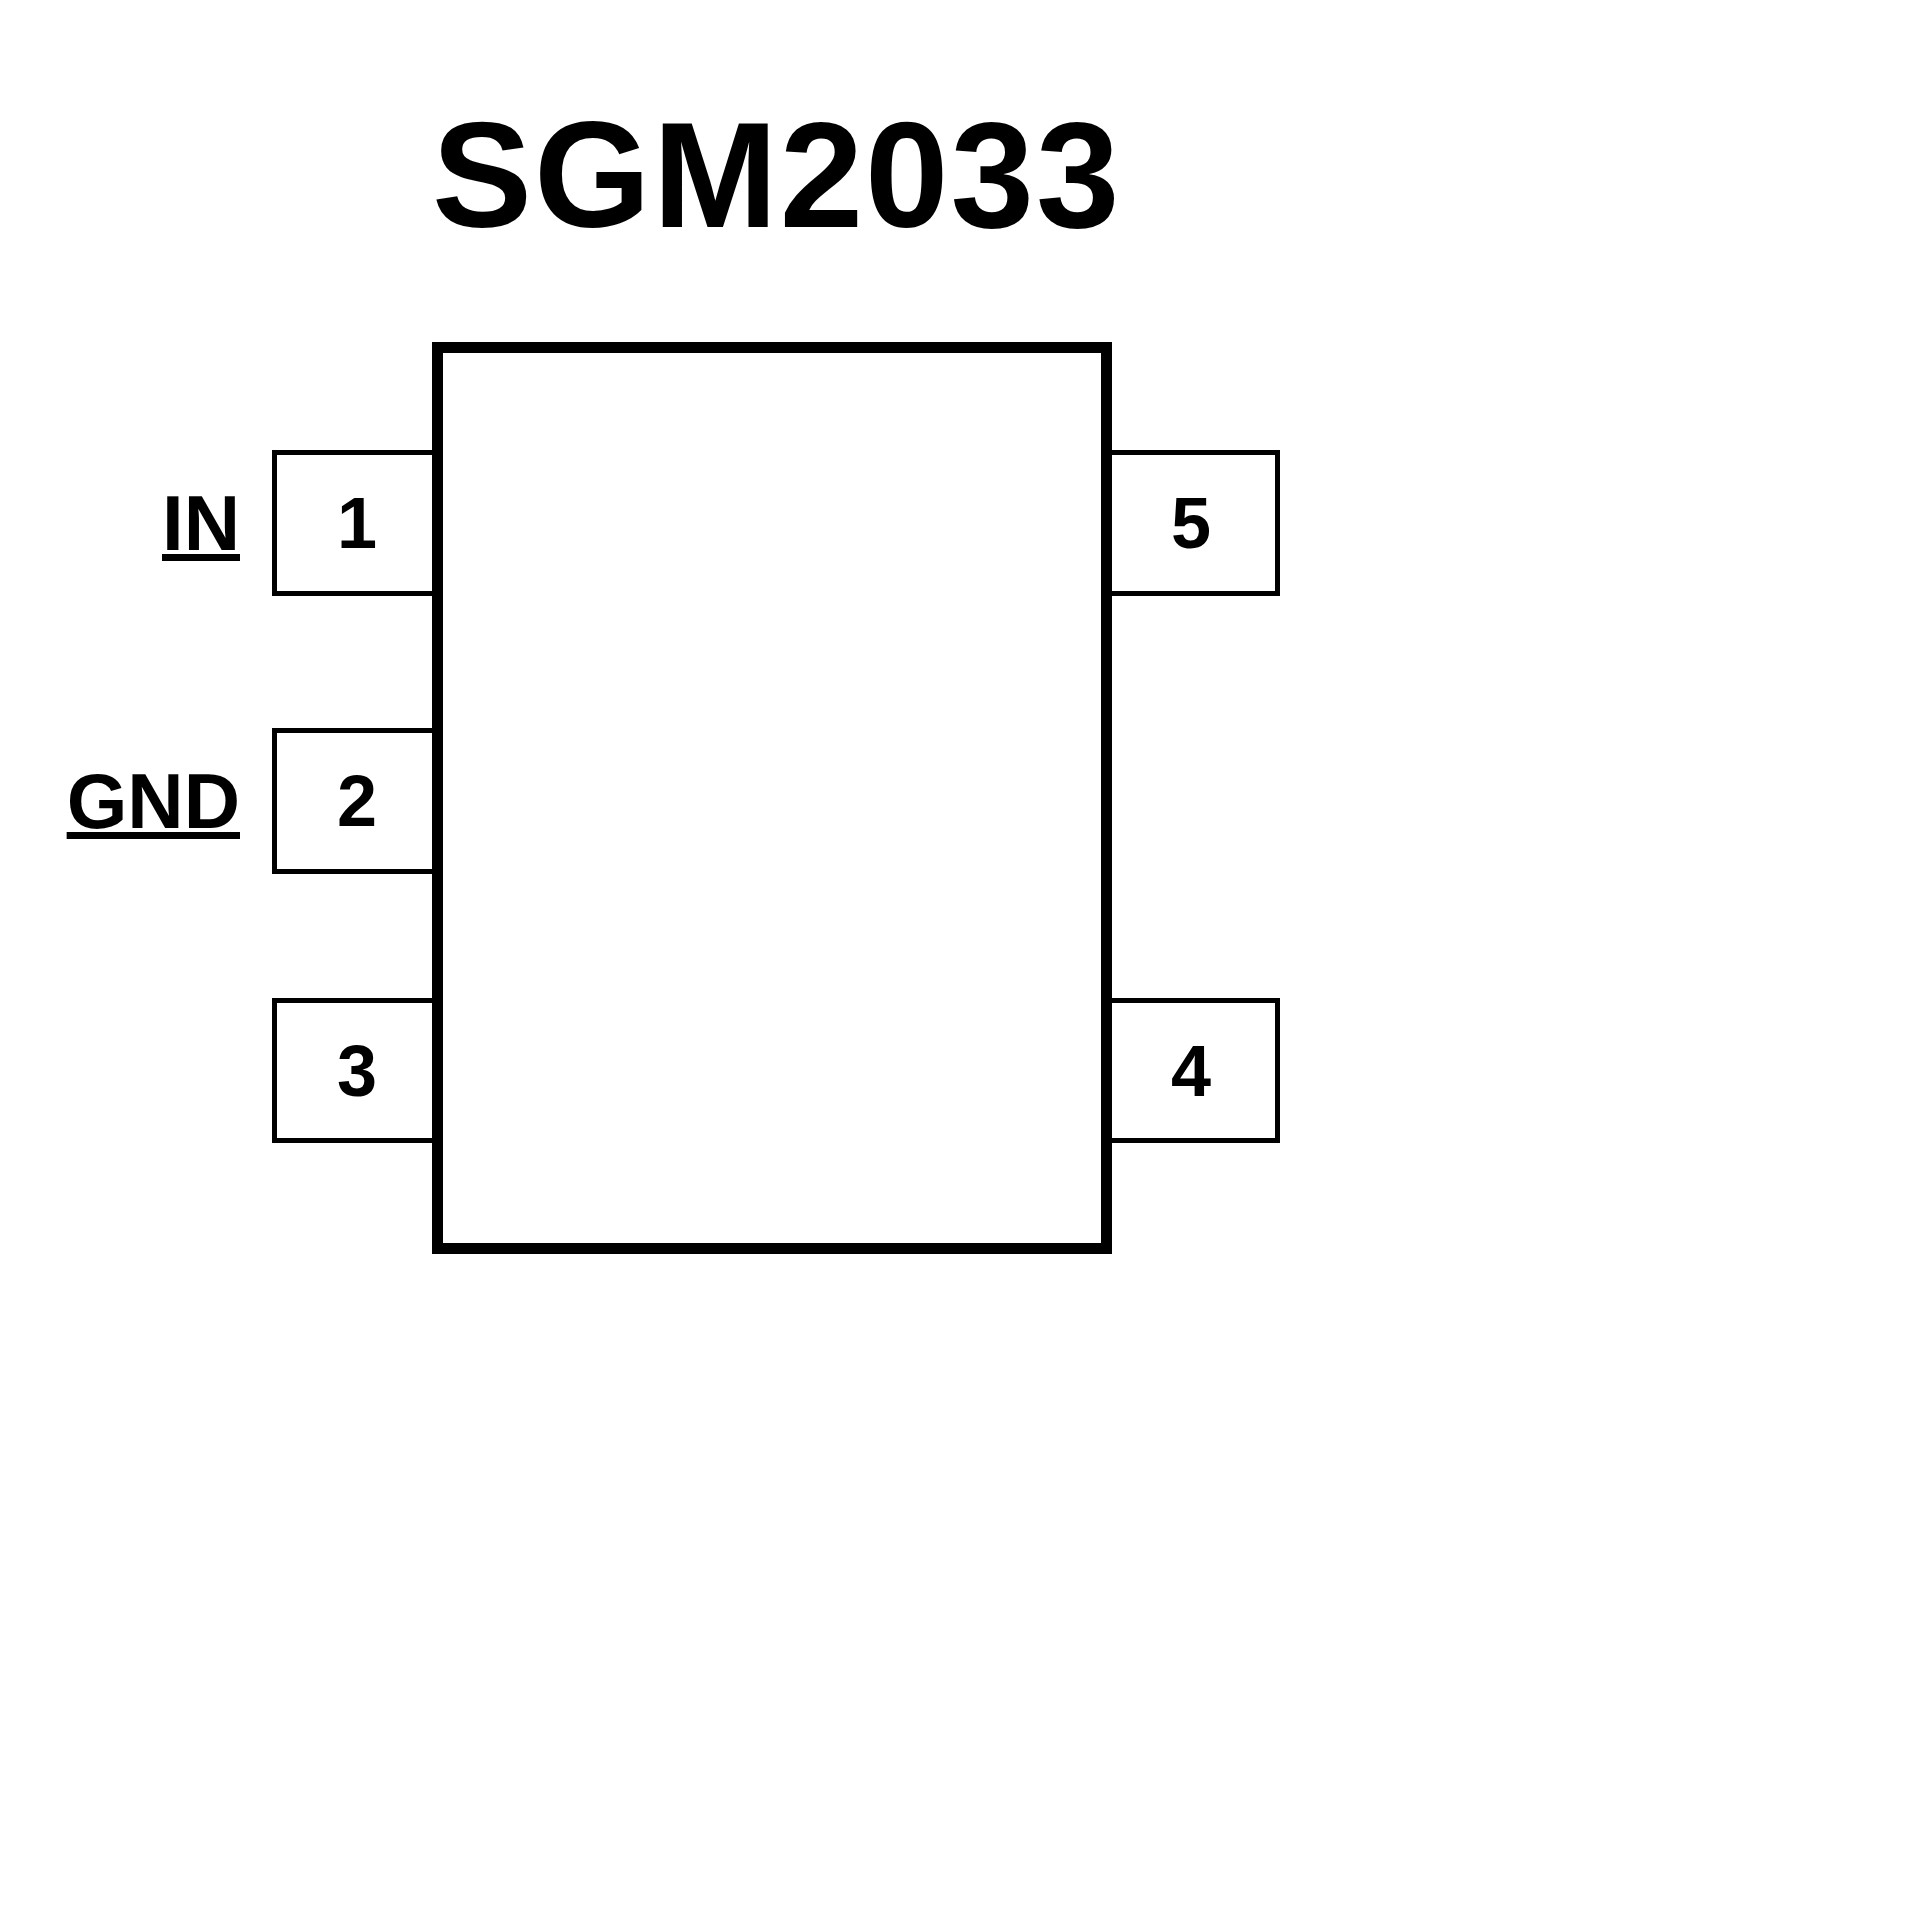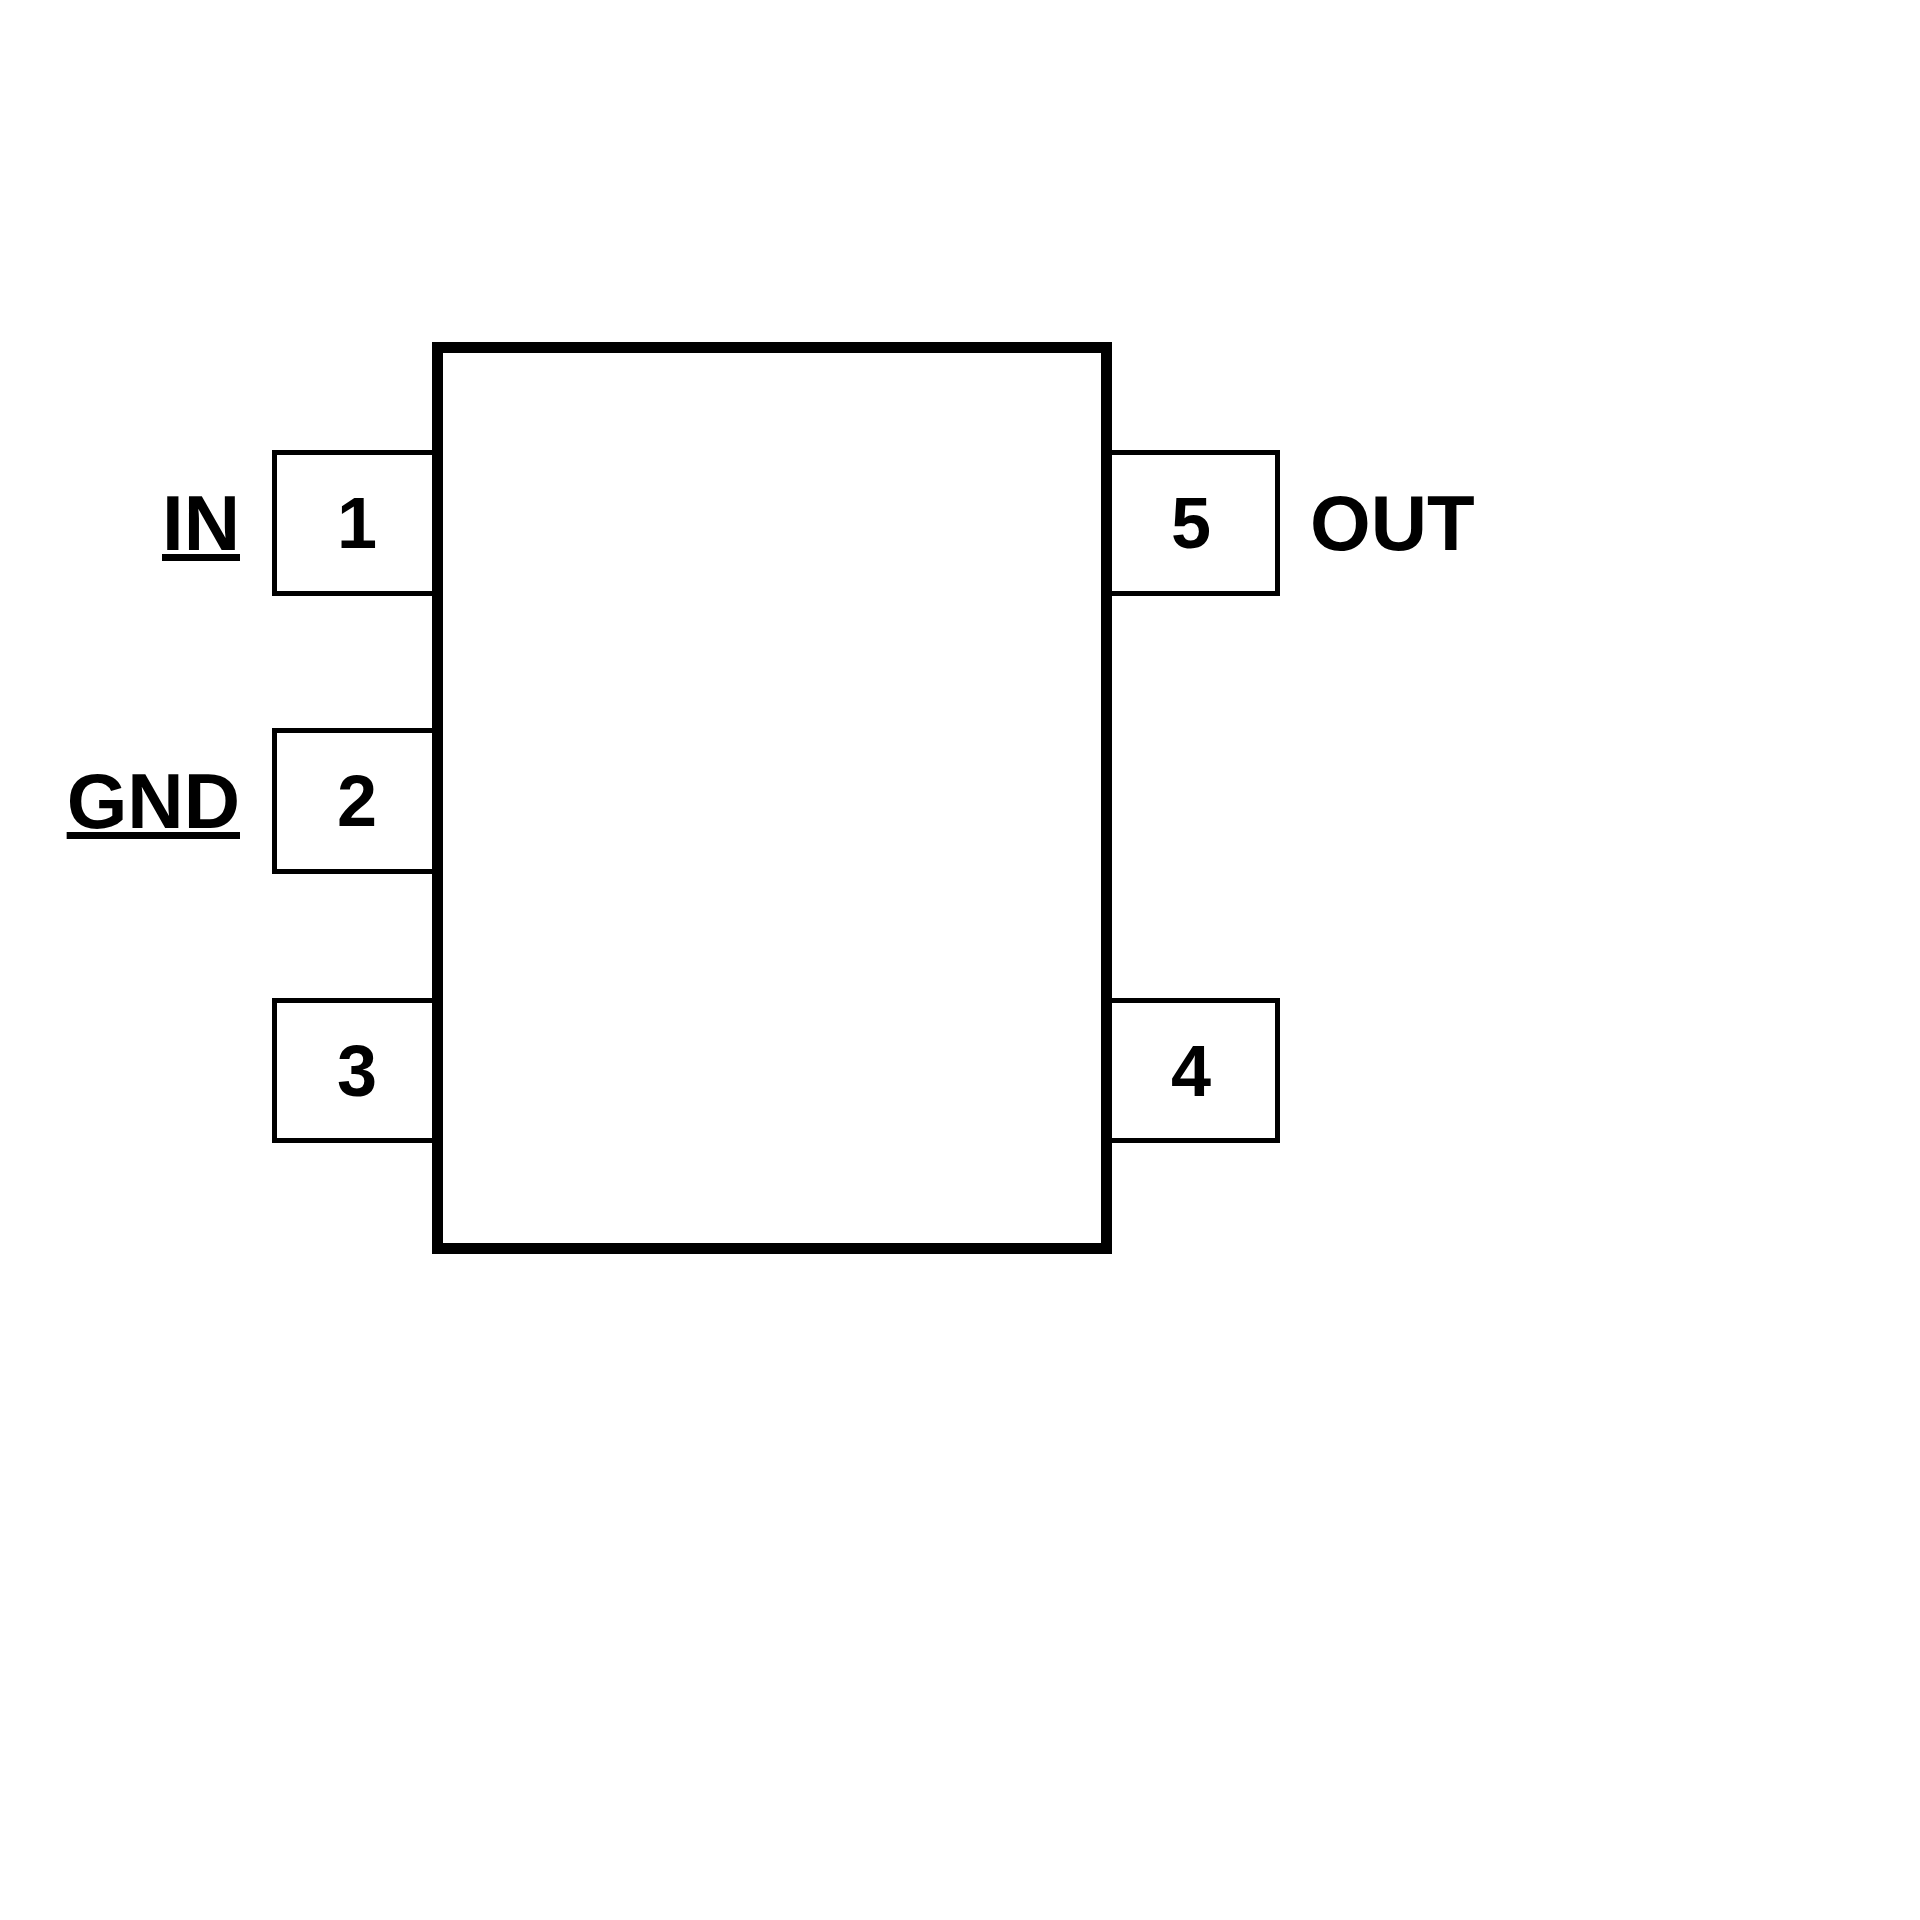--- a/index.html
+++ b/index.html
@@ -77,39 +77,39 @@
     left: 1310px;
     width: 300px;
     justify-content: flex-start;
   }
 </style>
 </head>
 <body>
 
 <div class="canvas">
 
+  <div class="title">SGM2033</div>
 
   <div class="chip-body"></div>
 
   <div class="pin-box left row1">
     <span class="pin-number">1</span>
   </div>
   <div class="pin-label left-side row1">IN</div>
 
   <div class="pin-box left row2">
     <span class="pin-number">2</span>
   </div>
   <div class="pin-label left-side row2">GND</div>
 
   <div class="pin-box left row3">
     <span class="pin-number">3</span>
   </div>
 
   <div class="pin-box right row1">
     <span class="pin-number">5</span>
   </div>
-  <div class="pin-label right-side row1">OUT</div>
 
   <div class="pin-box right row3">
     <span class="pin-number">4</span>
   </div>
 
 </div>
 
 </body></html>

